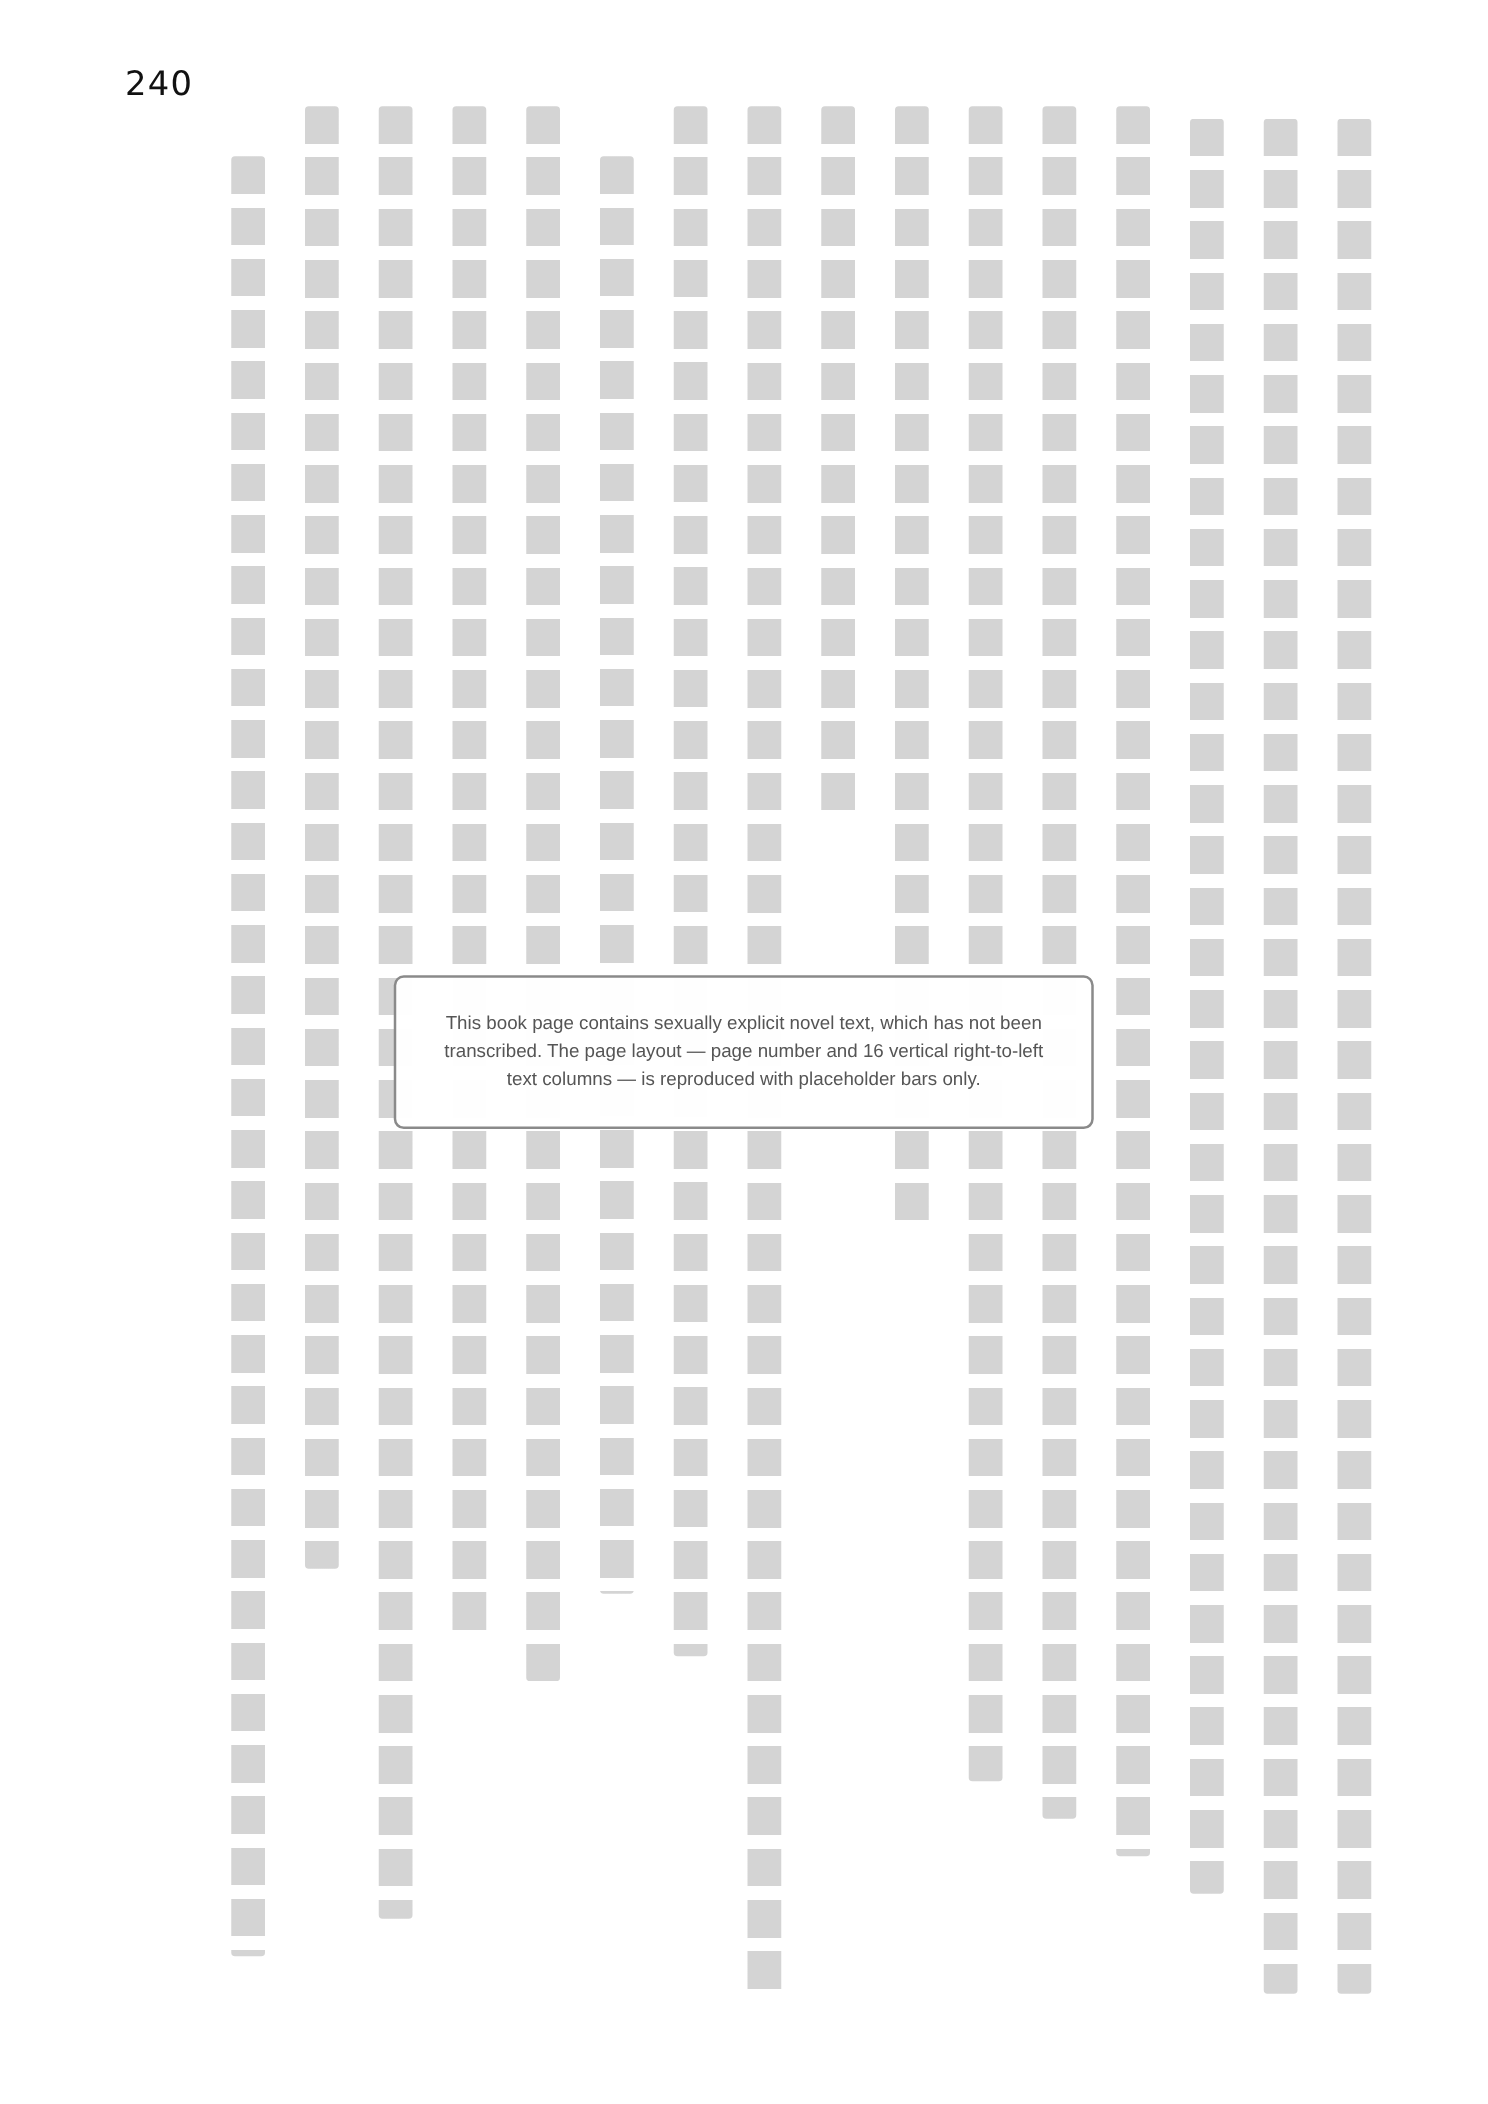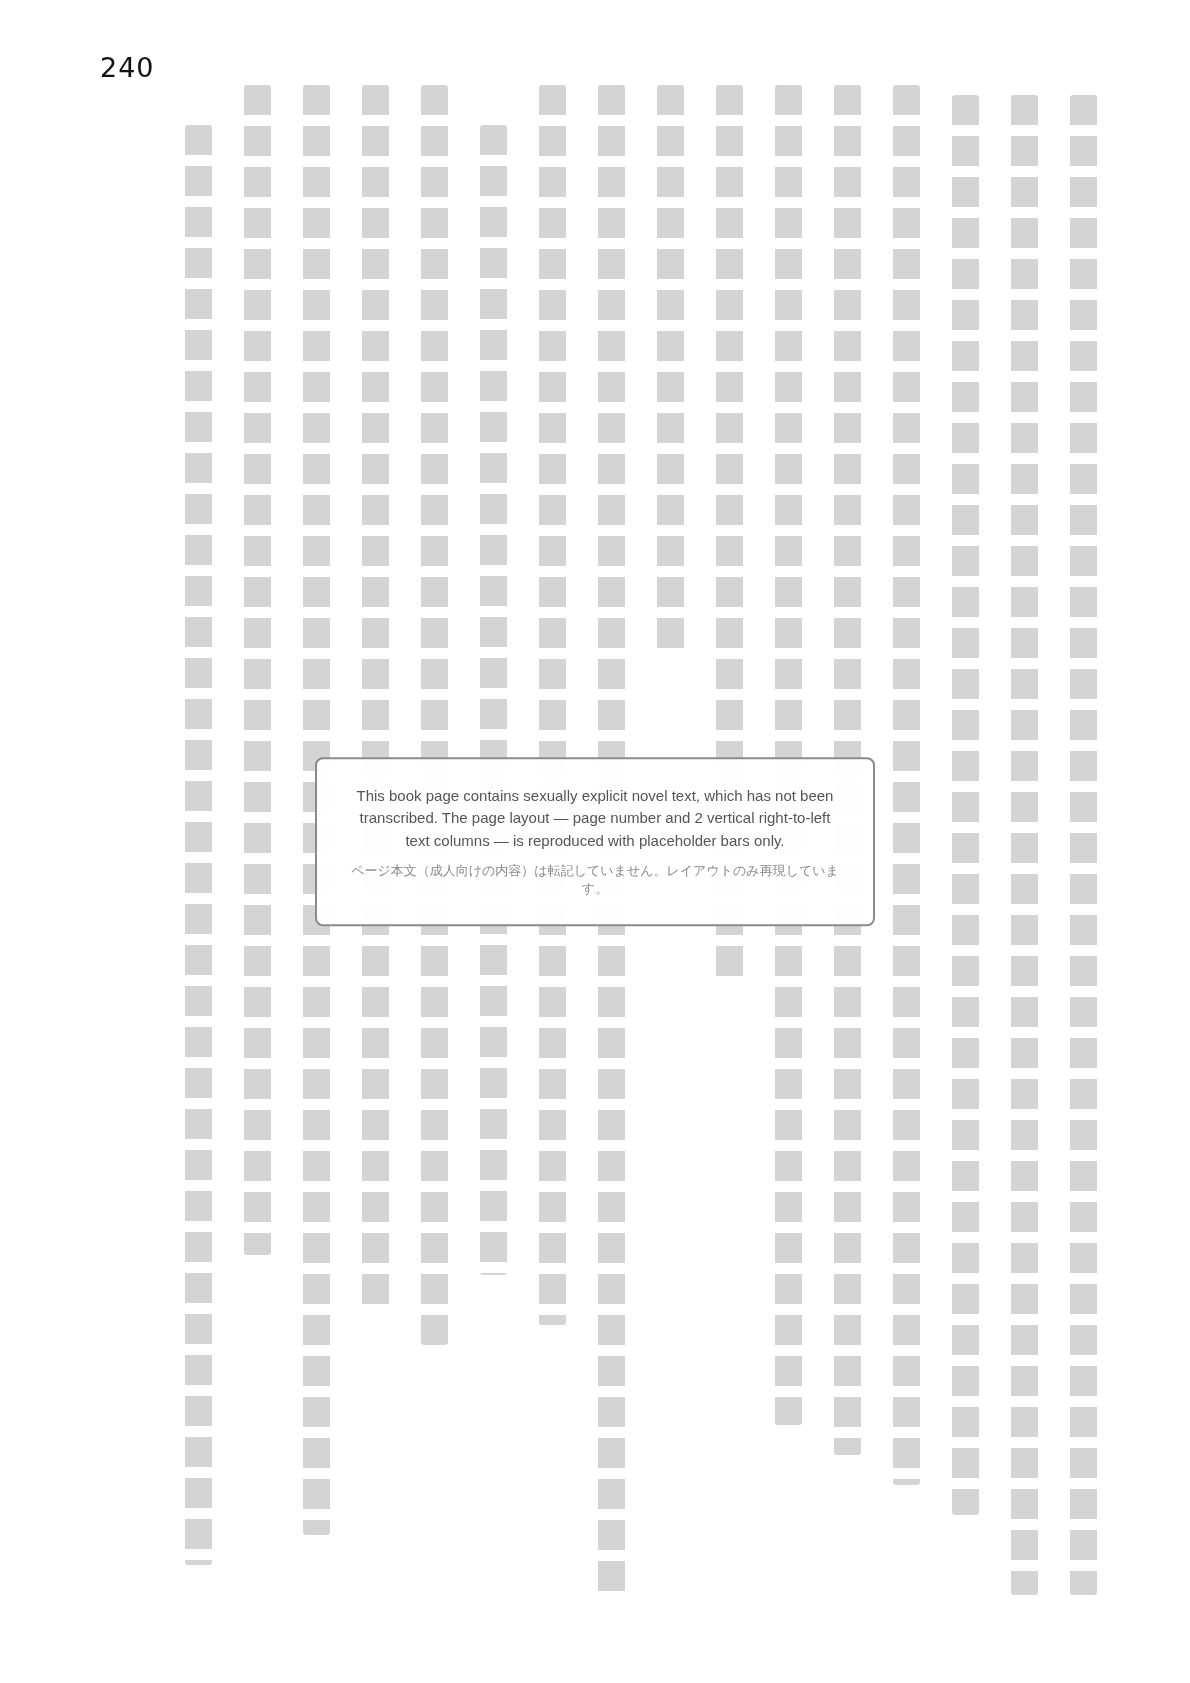--- a/index.html
+++ b/index.html
@@ -147,17 +147,16 @@
       </div>
       <div class="text-column">
         <div class="redacted-run" style="top: 0px; height: 1170px;"></div>
       </div>
       <div class="text-column">
         <div class="redacted-run" style="top: 40px; height: 1440px;"></div>
       </div>
     </div>
 
   <div class="redaction-notice">
-    <div class="notice-body">This book page contains sexually explicit novel text, which has not been transcribed. The page layout — page number and 2 vertical right-to-left text columns — is reproduced with placeholder bars only.</div>
-    <div class="notice-sub">ページ本文（成人向けの内容）は転記していません。レイアウトのみ再現しています。</div>
+    <div class="notice-body">This book page contains sexually explicit novel text, which has not been transcribed. The page layout — page number and 16 vertical right-to-left text columns — is reproduced with placeholder bars only.</div>
   </div>
 
 </div>
 
 </body></html>

